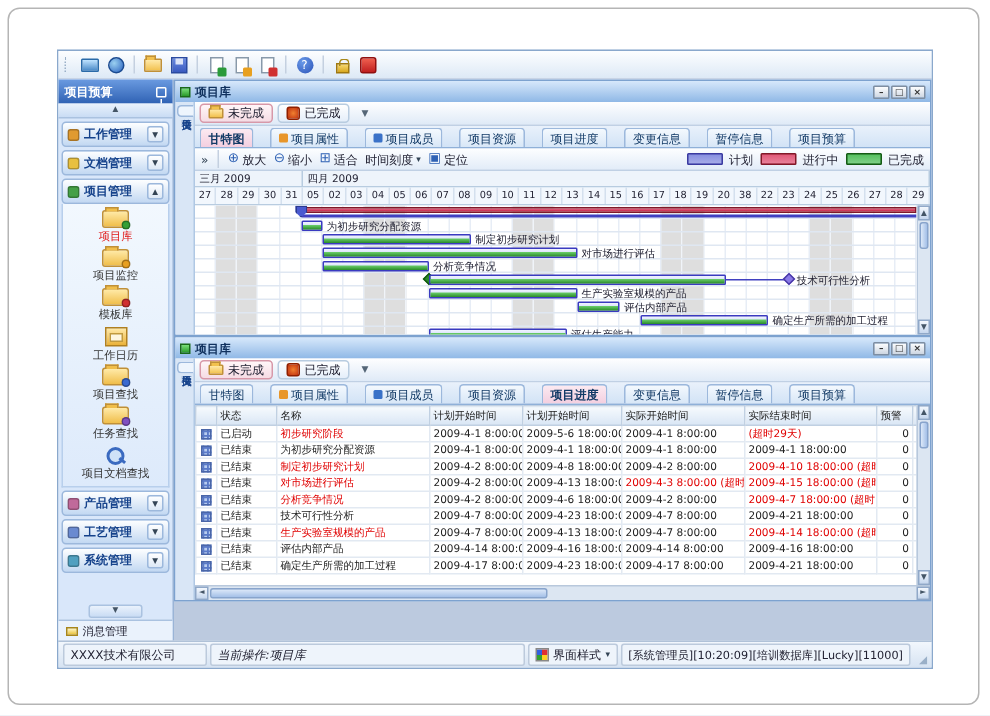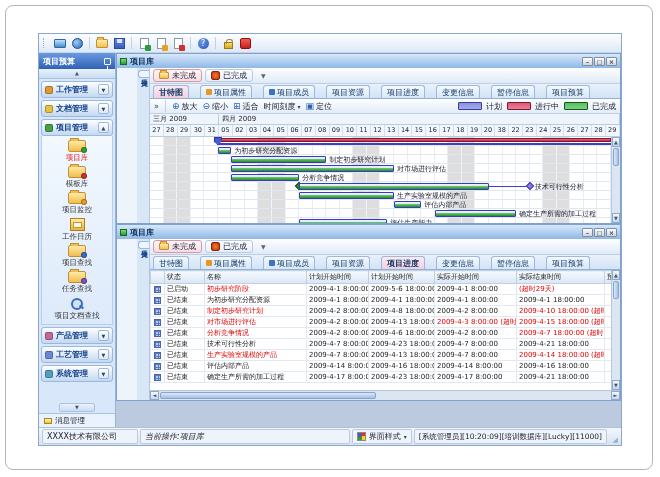--- a/index.html
+++ b/index.html
@@ -72,21 +72,21 @@
   
   .mdi{flex:1;display:flex;flex-direction:column;background:#bccadf;min-width:0;min-height:0;}
   .child-win{display:flex;flex-direction:column;border:1px solid #7da2cf;background:#eef4fc;min-width:0;}
   .cw-title{flex:0 0 14px;display:flex;align-items:center;gap:3px;padding:0 3px;
     background:linear-gradient(#d7e8fb,#8fb8e6);font-size:8px;font-weight:bold;color:#10315e;}
   .cw-ic{width:7px;height:7px;background:linear-gradient(#7ae07a,#2a9a2a);border:1px solid #1a6a1a;}
   .cw-name{flex:1;}
   .cw-ctrls{display:flex;gap:1px;}
   .wbtn{width:11px;height:9px;background:linear-gradient(#fcfdfe,#cdd6e2);border:1px solid #7e8ea2;
     font-size:6px;line-height:7px;text-align:center;color:#333;border-radius:1px;}
-  .cw-body{flex:1;display:flex;min-height:0;margin-left:20px;}
+  .cw-body{flex:1;display:flex;min-height:0;}
   .vtab-strip{flex:0 0 12px;background:#d9e6f6;border-right:1px solid #b0c8e4;}
   .vtab{margin:2px 0 0 1px;width:11px;padding:3px 0;background:#eef5fd;border:1px solid #9cb8dc;border-right:none;
     border-radius:3px 0 0 3px;writing-mode:vertical-rl;font-size:7px;color:#15428b;text-align:center;}
   .cw-main{flex:1;display:flex;flex-direction:column;min-width:0;min-height:0;}
   .filter-bar{flex:0 0 16px;display:flex;align-items:center;gap:3px;padding:0 3px;
     background:linear-gradient(#fefeff,#dfeaf7);border-bottom:1px solid #c0d0e4;}
   .filter-btn{height:13px;display:flex;align-items:center;gap:3px;padding:0 5px;font-size:8px;color:#223;
     border:1px solid #b8cce0;border-radius:3px;background:linear-gradient(#fff,#e4eefa);}
   .filter-btn.active{border-color:#d898a8;background:linear-gradient(#fff6f8,#f6dce4);}
   .fic.k-folder{width:10px;height:7px;}
@@ -237,29 +237,29 @@
             </div>
             <div class="side-panel">
               <div class="side-item selected">
                 <span class="si-folder">
                   <span class="si-badge" style="background: rgb(53, 160, 53);"></span>
                 </span>
                 <span class="si-lbl">项目库</span>
               </div>
               <div class="side-item">
                 <span class="si-folder">
+                  <span class="si-badge" style="background: rgb(232, 160, 32);"></span>
+                </span>
+                <span class="si-lbl">项目监控</span>
+              </div>
+              <div class="side-item">
+                <span class="si-folder">
                   <span class="si-badge" style="background: rgb(208, 48, 48);"></span>
                 </span>
                 <span class="si-lbl">模板库</span>
-              </div>
-              <div class="side-item">
-                <span class="si-folder">
-                  <span class="si-badge" style="background: rgb(232, 160, 32);"></span>
-                </span>
-                <span class="si-lbl">项目监控</span>
               </div>
               <div class="side-item">
                 <span class="si-calendar"></span>
                 <span class="si-lbl">工作日历</span>
               </div>
               <div class="side-item">
                 <span class="si-folder">
                   <span class="si-badge" style="background: rgb(58, 106, 208);"></span>
                 </span>
                 <span class="si-lbl">项目查找</span>

